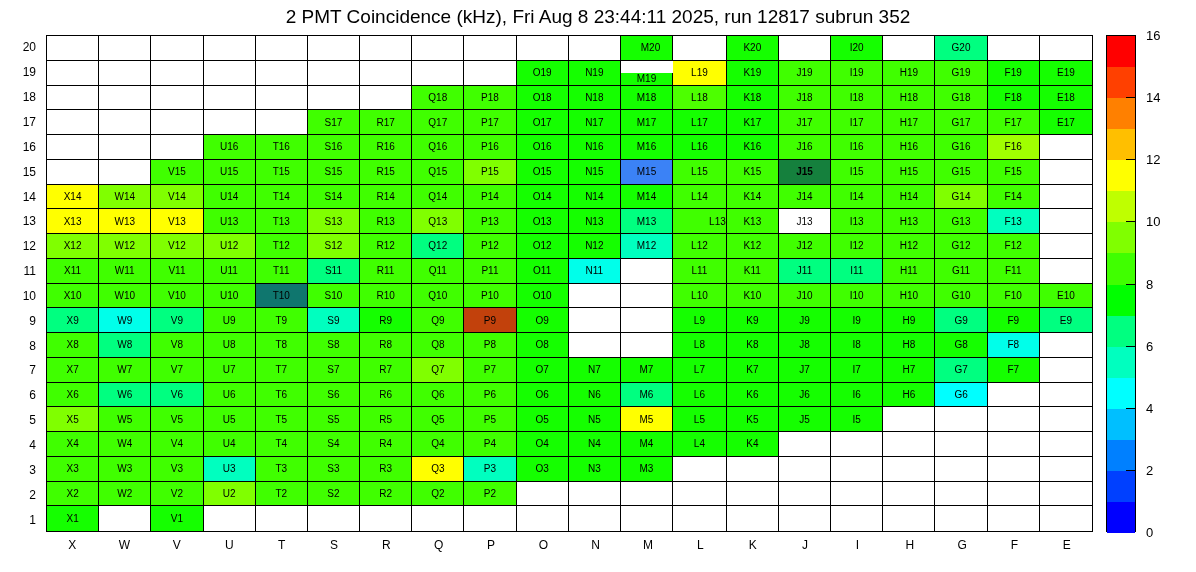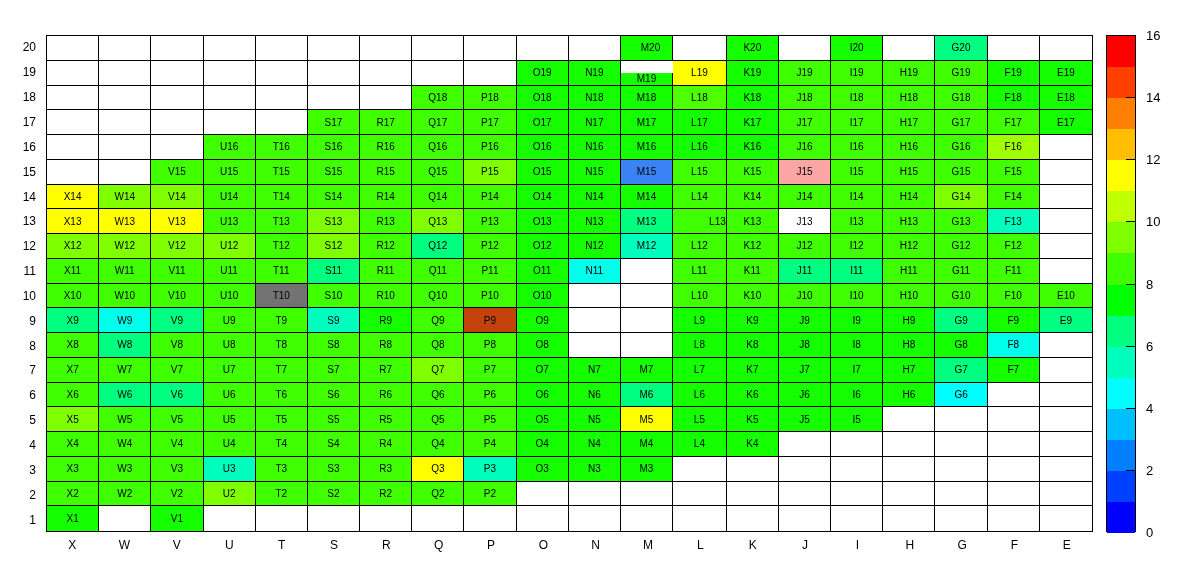--- a/index.html
+++ b/index.html
@@ -102,20 +102,21 @@
     width:10px;
     height:1px;
     background:#000;
   }
 </style>
 </head>
 <body>
 
 <div id="root">
 
+  <div id="title">2 PMT Coincidence (kHz), Fri Aug  8 23:44:11 2025, run 12817 subrun 352</div>
 
   <div id="yticks">
       <div style="top: 478.575px;">1</div>
       <div style="top: 453.725px;">2</div>
       <div style="top: 428.875px;">3</div>
       <div style="top: 404.025px;">4</div>
       <div style="top: 379.175px;">5</div>
       <div style="top: 354.325px;">6</div>
       <div style="top: 329.475px;">7</div>
       <div style="top: 304.625px;">8</div>
@@ -242,21 +243,21 @@
         <div class="cell" style="background: rgb(64, 255, 0);">T15</div>
         <div class="cell" style="background: rgb(64, 255, 0);">S15</div>
         <div class="cell" style="background: rgb(64, 255, 0);">R15</div>
         <div class="cell" style="background: rgb(64, 255, 0);">Q15</div>
         <div class="cell" style="background: rgb(128, 255, 0);">P15</div>
         <div class="cell" style="background: rgb(21, 255, 0);">O15</div>
         <div class="cell" style="background: rgb(21, 255, 0);">N15</div>
         <div class="cell" style="background: #3b82f6;">M15</div>
         <div class="cell" style="background: rgb(64, 255, 0);">L15</div>
         <div class="cell" style="background: rgb(64, 255, 0);">K15</div>
-        <div class="cell" style="background: #fca5a5;">J15</div>
+        <div class="cell" style="background: #15803d; font-weight: bold;">J15</div>
         <div class="cell" style="background: rgb(64, 255, 0);">I15</div>
         <div class="cell" style="background: rgb(64, 255, 0);">H15</div>
         <div class="cell" style="background: rgb(64, 255, 0);">G15</div>
         <div class="cell" style="background: rgb(64, 255, 0);">F15</div>
         <div class="cell lastcol"></div>
         <div class="cell" style="background: rgb(255, 255, 0);">X14</div>
         <div class="cell" style="background: rgb(128, 255, 0);">W14</div>
         <div class="cell" style="background: rgb(128, 255, 0);">V14</div>
         <div class="cell" style="background: rgb(64, 255, 0);">U14</div>
         <div class="cell" style="background: rgb(64, 255, 0);">T14</div>
@@ -332,21 +333,21 @@
         <div class="cell" style="background: rgb(0, 255, 128);">J11</div>
         <div class="cell" style="background: rgb(0, 255, 128);">I11</div>
         <div class="cell" style="background: rgb(64, 255, 0);">H11</div>
         <div class="cell" style="background: rgb(64, 255, 0);">G11</div>
         <div class="cell" style="background: rgb(64, 255, 0);">F11</div>
         <div class="cell lastcol"></div>
         <div class="cell" style="background: rgb(64, 255, 0);">X10</div>
         <div class="cell" style="background: rgb(64, 255, 0);">W10</div>
         <div class="cell" style="background: rgb(64, 255, 0);">V10</div>
         <div class="cell" style="background: rgb(64, 255, 0);">U10</div>
-        <div class="cell" style="background: #737373;">T10</div>
+        <div class="cell" style="background: #0f766e;">T10</div>
         <div class="cell" style="background: rgb(64, 255, 0);">S10</div>
         <div class="cell" style="background: rgb(64, 255, 0);">R10</div>
         <div class="cell" style="background: rgb(64, 255, 0);">Q10</div>
         <div class="cell" style="background: rgb(64, 255, 0);">P10</div>
         <div class="cell" style="background: rgb(21, 255, 0);">O10</div>
         <div class="cell"></div>
         <div class="cell"></div>
         <div class="cell" style="background: rgb(64, 255, 0);">L10</div>
         <div class="cell" style="background: rgb(64, 255, 0);">K10</div>
         <div class="cell" style="background: rgb(64, 255, 0);">J10</div>

